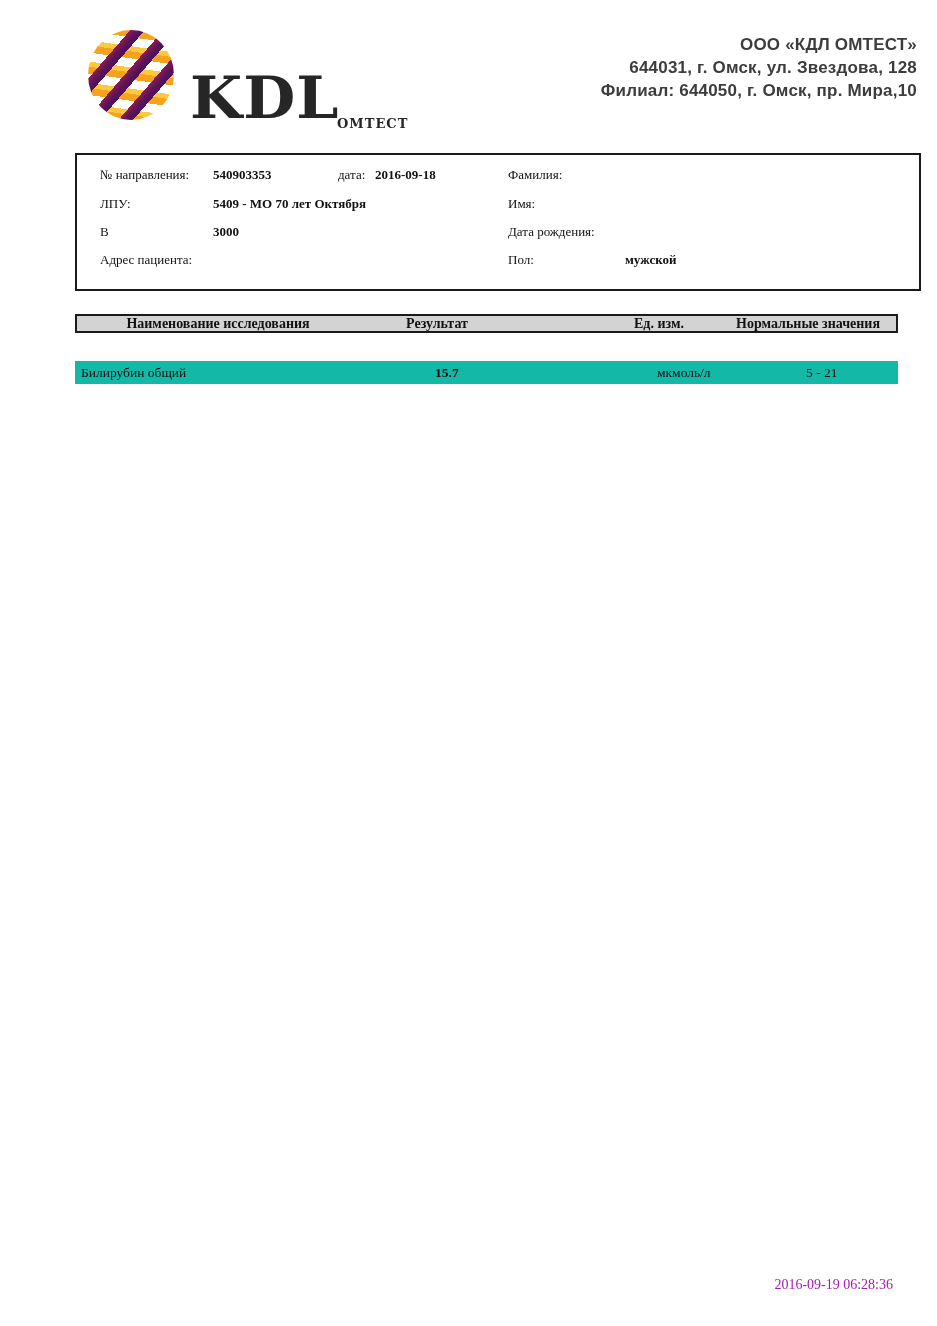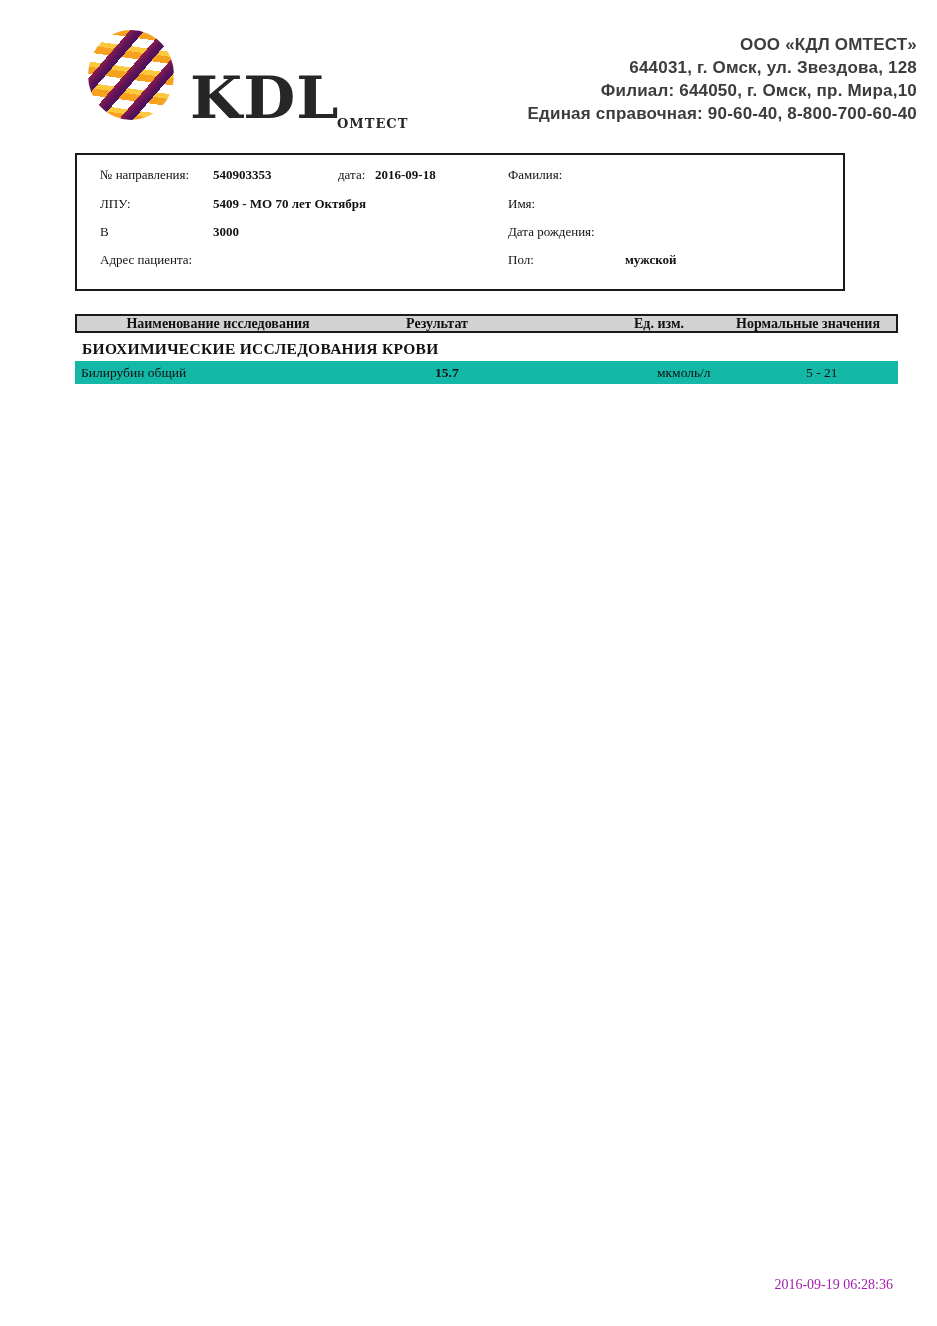--- a/index.html
+++ b/index.html
@@ -59,21 +59,21 @@
     font-size: 17px;
     line-height: 23px;
     color: #3c3c3c;
     letter-spacing: 0.2px;
   }
 
   
   .patient-box {
     position: absolute;
     left: 75px; top: 153px;
-    width: 770px; height: 138px;
+    width: 846px; height: 138px;
     border: 2px solid #1a1a1a;
     box-sizing: border-box;
     font-size: 13px;
   }
   .patient-box .cell { position: absolute; white-space: nowrap; }
   .patient-box .val { font-weight: bold; text-align: center; }
   .r1 { top: 12px; } .r2 { top: 41px; } .r3 { top: 69px; } .r4 { top: 97px; }
   .cL  { left: 23px; }   
   .cLv { left: 136px; }  
   .cD  { left: 261px; }  
@@ -143,21 +143,20 @@
 <div class="page">
 
   <div class="logo-sphere"></div>
   <div class="logo-kdl">KDL</div>
   <div class="logo-omtest">ОМТЕСТ</div>
 
   <div class="company">
     <div>ООО «КДЛ ОМТЕСТ»</div>
     <div>644031,  г. Омск, ул. Звездова, 128</div>
     <div>Филиал: 644050,  г. Омск, пр. Мира,10</div>
-    <div>Единая справочная: 90-60-40, 8-800-700-60-40</div>
   </div>
 
   <div class="patient-box">
     <span class="cell r1 cL">№ направления:</span>
     <span class="cell r1 cLv val">540903353</span>
     <span class="cell r1 cD">дата:</span>
     <span class="cell r1 cDv val">2016-09-18</span>
 
     <span class="cell r2 cL">ЛПУ:</span>
     <span class="cell r2 cLv val">5409 - МО 70 лет Октября</span>
@@ -174,21 +173,20 @@
     <span class="cell r4 cRv val">мужской</span>
   </div>
 
   <div class="tbl-head">
     <span class="col col-name">Наименование исследования</span>
     <span class="col col-result">Результат</span>
     <span class="col col-unit">Ед. изм.</span>
     <span class="col col-normal">Нормальные значения</span>
   </div>
 
-  <div class="tbl-section">БИОХИМИЧЕСКИЕ ИССЛЕДОВАНИЯ КРОВИ</div>
 
   <div class="tbl-row">
     <span class="cell cell-name">Билирубин общий</span>
     <span class="cell cell-result">15.7</span>
     <span class="cell cell-unit">мкмоль/л</span>
     <span class="cell cell-normal">5 - 21</span>
   </div>
 
   <div class="footer-timestamp">2016-09-19 06:28:36</div>
 

